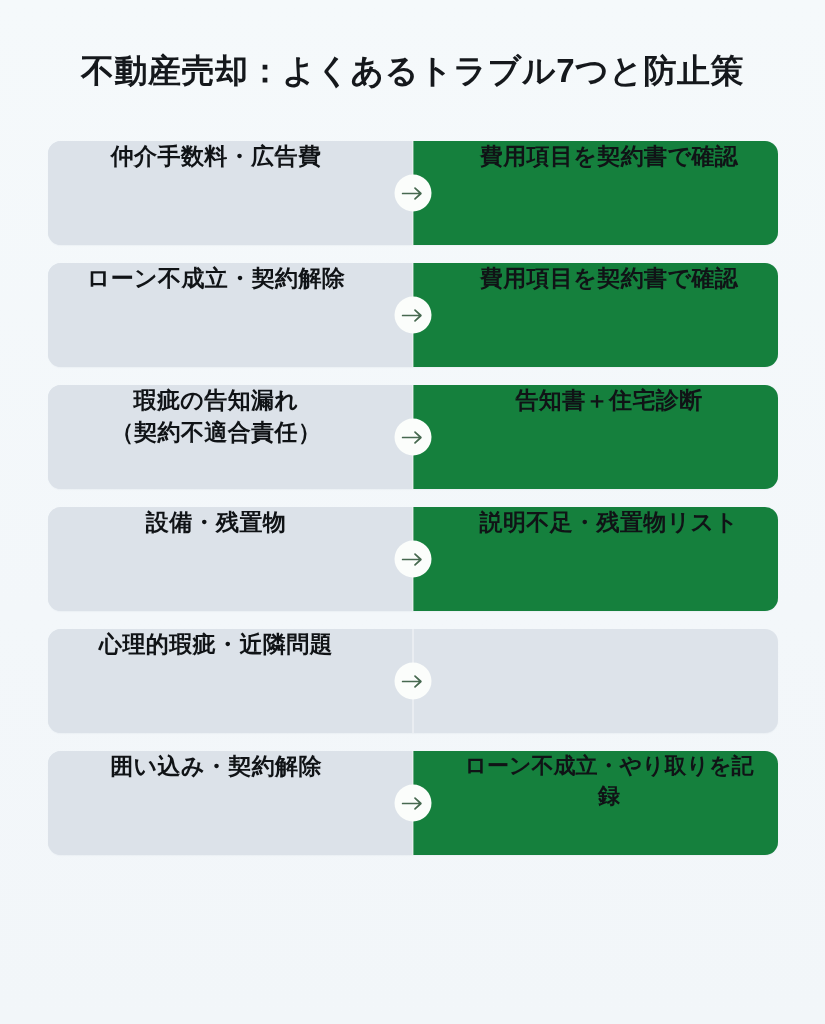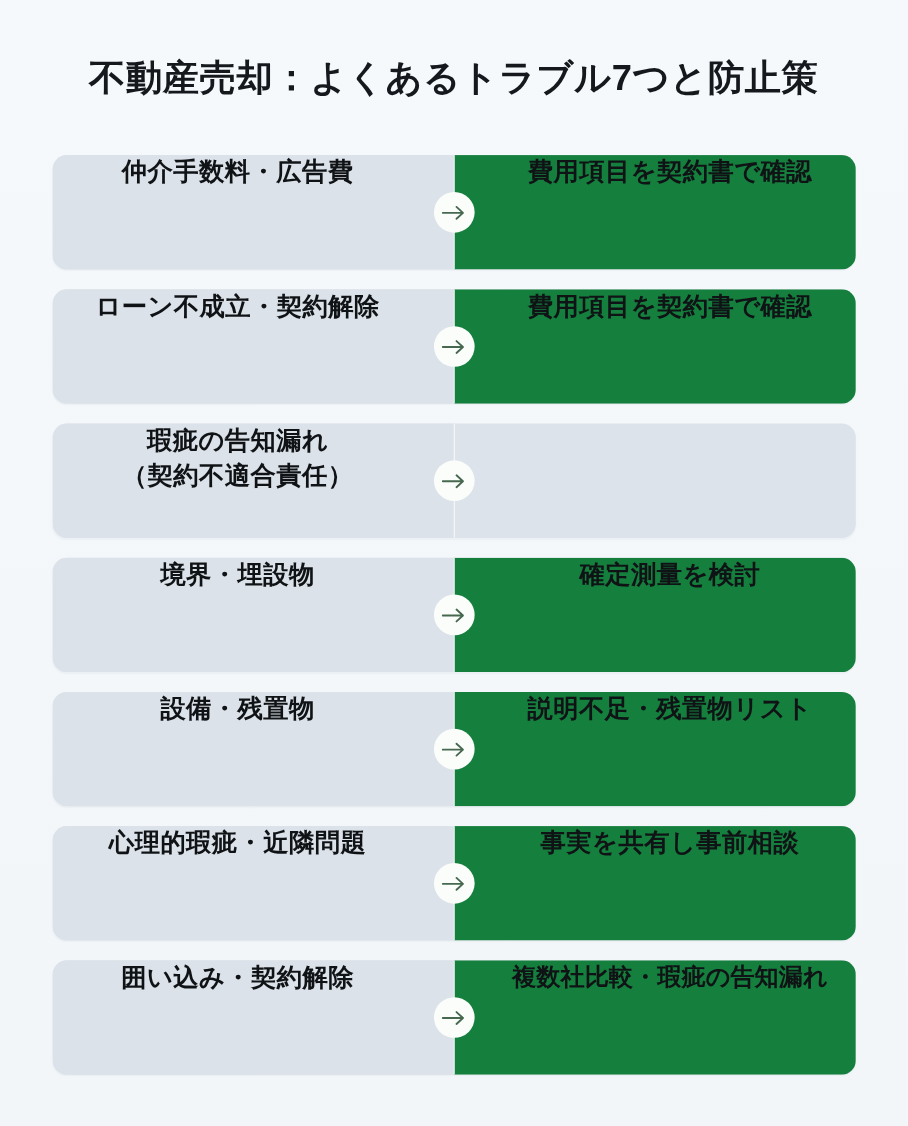--- a/index.html
+++ b/index.html
@@ -164,33 +164,22 @@
           <svg width="22" height="14" viewBox="0 0 22 14">
             <path d="M1 7 H19 M13.5 1.6 L19.4 7 L13.5 12.4" fill="none" stroke="#46684f" stroke-width="1.7" stroke-linecap="round" stroke-linejoin="round"></path>
           </svg>
         </div>
       </div>
       <div class="row-card">
         <div class="half half-problem">
           <div class="cell-text">瑕疵の告知漏れ
 （契約不適合責任）</div>
         </div>
-        <div class="divider"></div>
-        <div class="arrow-badge">
-          <svg width="22" height="14" viewBox="0 0 22 14">
-            <path d="M1 7 H19 M13.5 1.6 L19.4 7 L13.5 12.4" fill="none" stroke="#46684f" stroke-width="1.7" stroke-linecap="round" stroke-linejoin="round"></path>
-          </svg>
-        </div>
-      </div>
-      <div class="row-card">
-        <div class="half half-problem">
-          <div class="cell-text">境界・埋設物</div>
-        </div>
-        <div class="half half-solution">
-          <div class="cell-text">確定測量を検討</div>
+        <div class="half half-solution">
+          <div class="cell-text">告知書＋住宅診断</div>
         </div>
         <div class="divider"></div>
         <div class="arrow-badge">
           <svg width="22" height="14" viewBox="0 0 22 14">
             <path d="M1 7 H19 M13.5 1.6 L19.4 7 L13.5 12.4" fill="none" stroke="#46684f" stroke-width="1.7" stroke-linecap="round" stroke-linejoin="round"></path>
           </svg>
         </div>
       </div>
       <div class="row-card">
         <div class="half half-problem">
@@ -203,36 +192,33 @@
         <div class="arrow-badge">
           <svg width="22" height="14" viewBox="0 0 22 14">
             <path d="M1 7 H19 M13.5 1.6 L19.4 7 L13.5 12.4" fill="none" stroke="#46684f" stroke-width="1.7" stroke-linecap="round" stroke-linejoin="round"></path>
           </svg>
         </div>
       </div>
       <div class="row-card">
         <div class="half half-problem">
           <div class="cell-text">心理的瑕疵・近隣問題</div>
         </div>
-        <div class="half half-solution">
-          <div class="cell-text">事実を共有し事前相談</div>
-        </div>
         <div class="divider"></div>
         <div class="arrow-badge">
           <svg width="22" height="14" viewBox="0 0 22 14">
             <path d="M1 7 H19 M13.5 1.6 L19.4 7 L13.5 12.4" fill="none" stroke="#46684f" stroke-width="1.7" stroke-linecap="round" stroke-linejoin="round"></path>
           </svg>
         </div>
       </div>
       <div class="row-card">
         <div class="half half-problem">
           <div class="cell-text">囲い込み・契約解除</div>
         </div>
         <div class="half half-solution">
-          <div class="cell-text tight">複数社比較・瑕疵の告知漏れ</div>
+          <div class="cell-text tight">ローン不成立・やり取りを記録</div>
         </div>
         <div class="divider"></div>
         <div class="arrow-badge">
           <svg width="22" height="14" viewBox="0 0 22 14">
             <path d="M1 7 H19 M13.5 1.6 L19.4 7 L13.5 12.4" fill="none" stroke="#46684f" stroke-width="1.7" stroke-linecap="round" stroke-linejoin="round"></path>
           </svg>
         </div>
       </div>
     </div>
 

